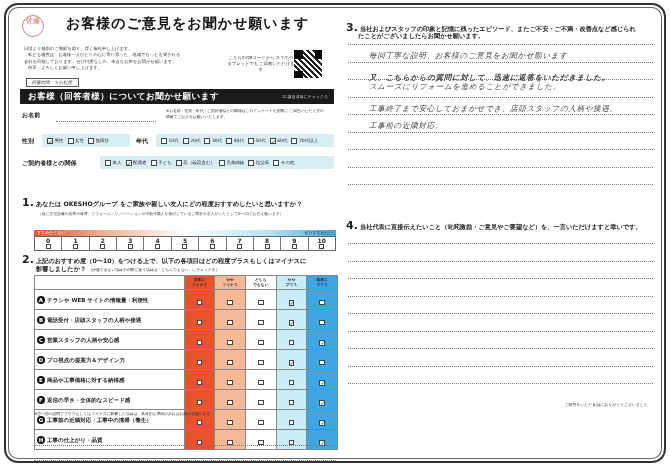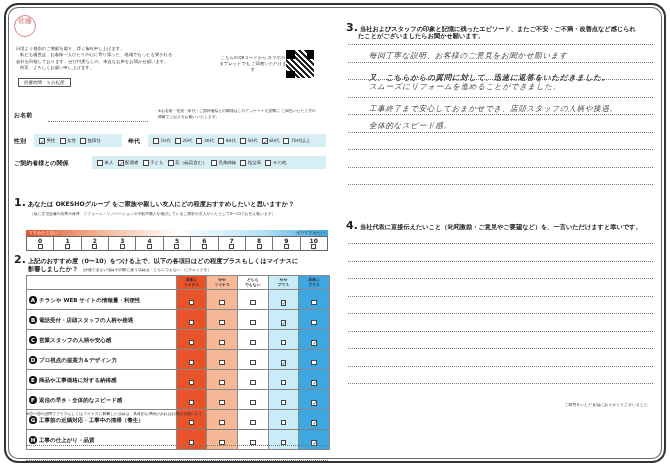--- a/index.html
+++ b/index.html
@@ -6,21 +6,21 @@
   html, body { width: 670px; height: 466px; background: #ffffff; overflow: hidden; }
   body { font-family: "DejaVu Sans", sans-serif; color: #222; position: relative; }
 
   .frame {
     position: absolute; left: 4px; top: 3px; width: 662px; height: 460px;
     border: 2px solid #333; border-radius: 14px;
     box-shadow: inset 0 0 0 2px #fff, inset 0 0 0 3px #666;
   }
 
   
-  .left { position: absolute; left: 8px; top: 8px; width: 318px; height: 450px; }
+  .left { position: absolute; left: 16px; top: 8px; width: 318px; height: 450px; }
   .stamp {
     position: absolute; left: 6px; top: 7px; width: 22px; height: 22px; border-radius: 50%;
     border: 1.5px solid #d98080; color: #d06060; font-size: 7px; line-height: 9px;
     text-align: center; padding-top: 1px; font-family: "DejaVu Serif", serif;
   }
   .main-title {
     position: absolute; left: 50px; top: 7px; font-size: 14px; font-weight: bold; letter-spacing: 1px; color: #111;
   }
   .intro {
     position: absolute; left: 8px; top: 38px; width: 200px; font-size: 4.3px; line-height: 6.4px; color: #333;
@@ -104,30 +104,35 @@
   }
   .thanks { position: absolute; right: 10px; top: 394px; font-size: 3.9px; color: #333; }
 </style>
 </head>
 <body>
 
 <div class="frame"></div>
 
 <div class="left">
   <div class="stamp">佐藤</div>
+  <div class="main-title">お客様のご意見をお聞かせ願います</div>
   <div class="intro">
     <div>日頃より格別のご愛顧を賜り、厚く御礼申し上げます。</div>
     <div style="padding-left:4px">私ども福宣は、お客様一人ひとりの心に寄り添った、地域でもっとも愛される</div>
     <div>会社を目指しております。ぜひ忖度なしの、率直なお声をお聞かせ願います。</div>
     <div style="padding-left:4px">何卒、よろしくお願い申し上げます。</div>
   </div>
   <div class="time-box">所要時間　５分程度</div>
   <div class="qr-text">こちらのQRコードから スマホやタブレットでも ご回答いただけます</div>
   <div class="qr"></div>
 
+  <div class="bar" style="top:81px">
+    <span>お客様（回答者様）についてお聞かせ願います</span>
+    <span class="chk">☑ <span>該当項目にチェックを</span></span>
+  </div>
   <div class="label-b" style="left:6px; top:103px;">お名前</div>
   <div class="note-small" style="left:150px; top:100px; width:160px;">※お名前・性別・年代・ご契約者様との関係はこのアンケートを実際に ご回答いただく方の情報でご記入をお願いいたします。</div>
   <div class="dline" style="left:40px; top:113px; width:100px;"></div>
 
   <div class="label-b" style="left:6px; top:129px;">性別</div>
   <div class="band" style="left:26px; top:126px; width:88px;" id="gender-band">
       <span class="opt">
         <span class="box">✓</span>
         <span>男性</span>
       </span>
@@ -369,21 +374,21 @@
       <div class="dline" style="left: 8px; width: 305px; top: 88.5px;"></div>
       <div class="dline" style="left: 8px; width: 305px; top: 106px;"></div>
       <div class="dline" style="left: 8px; width: 305px; top: 123.5px;"></div>
       <div class="dline" style="left: 8px; width: 305px; top: 141px;"></div>
       <div class="dline" style="left: 8px; width: 305px; top: 158.5px;"></div>
       <div class="dline" style="left: 8px; width: 305px; top: 176px;"></div>
       <div class="hw" style="top: 43px;">毎回丁寧な説明、お客様のご意見をお聞かせ願います</div>
       <div class="hw" style="top: 64px; margin-top: 10px;">スムーズにリフォームを進めることができました。</div>
       <div class="hw" style="top: 65px; font-weight: bold;">又、こちらからの質問に対して、迅速に返答をいただきました。</div>
       <div class="hw" style="top: 95.5px;">工事終了まで安心しておまかせでき、店頭スタッフの人柄や接遇。</div>
-      <div class="hw" style="top: 113px;">全体的なスピード感。</div>
+      <div class="hw" style="top: 113px;">工事前の近隣対応。</div>
     </div>
 
   <div class="q-title" style="left:6px; top:211px;">
     <span class="q-num">4.</span>
     <span>当社代表に直接伝えたいこと（叱咤激励・ご意見やご要望など）を、一言いただけますと幸いです。</span>
   </div>
   <div id="q4-lines">
       <div class="dline" style="left: 8px; width: 305px; top: 235px;"></div>
       <div class="dline" style="left: 8px; width: 305px; top: 252.5px;"></div>
       <div class="dline" style="left: 8px; width: 305px; top: 270px;"></div>

